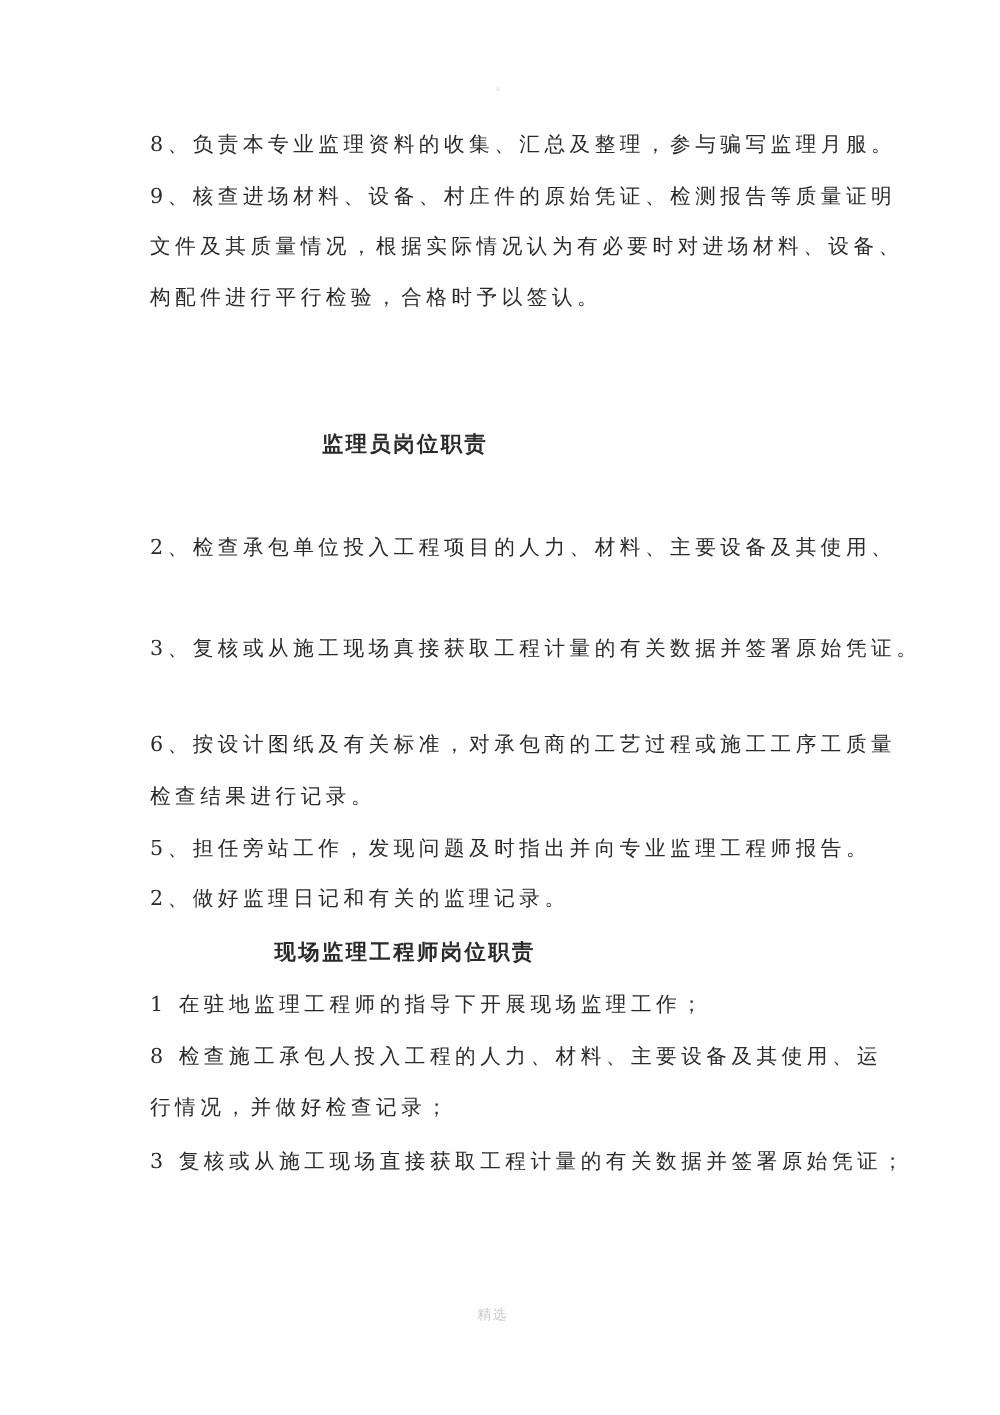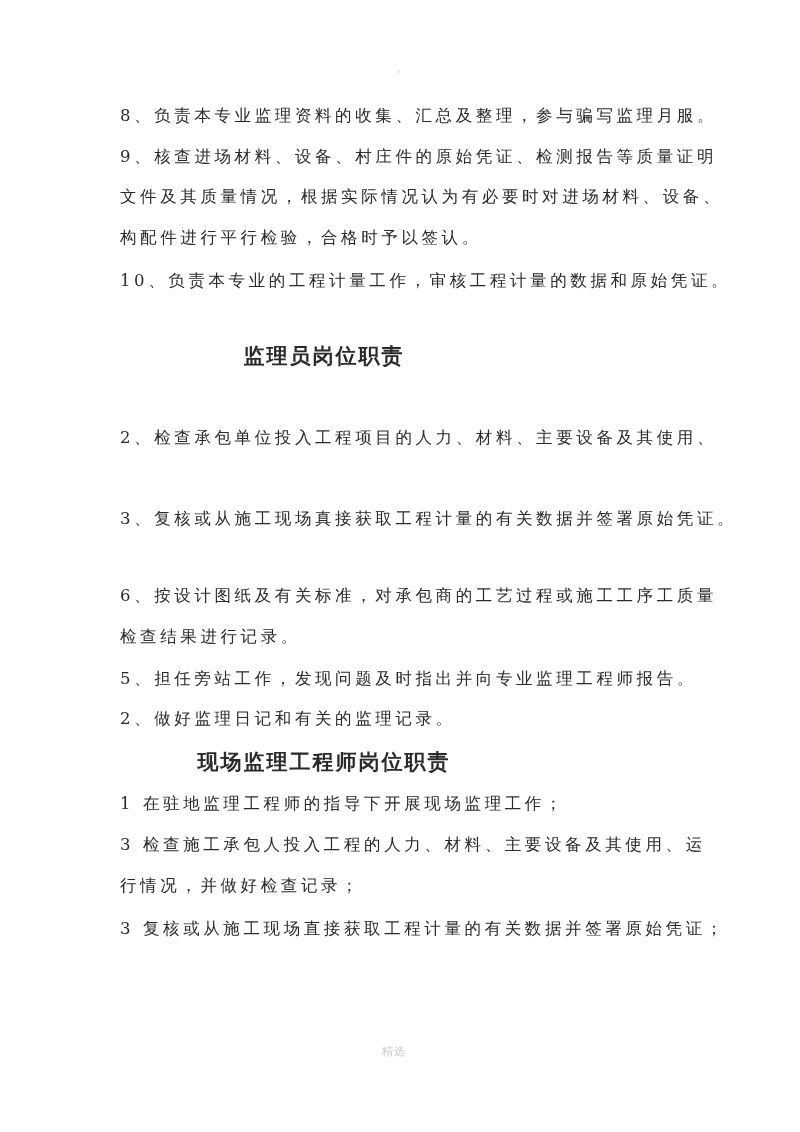--- a/index.html
+++ b/index.html
@@ -2,45 +2,44 @@
 <html><head>
   <meta charset="utf-8">
   <style>
     html, body { margin: 0; padding: 0; background: #ffffff; }
     body { width: 800px; height: 1132px; position: relative; overflow: hidden;
            font-family: "DejaVu Serif", "Liberation Serif", serif; color: #2a2a2a; }
     .page { position: absolute; left: 0; top: 0; width: 800px; height: 1132px; }
     .dot { position: absolute; left: 397px; top: 70px; width: 3px; height: 3px; background: #eeeeee; }
     .line { position: absolute; left: 120px; width: 580px; font-size: 16.5px; letter-spacing: 3.6px;
             white-space: nowrap; line-height: 24px; }
-    .heading { position: absolute; left: 0; width: 648px; text-align: center; font-size: 21px;
+    .heading { position: absolute; left: 0; width: 648px; text-align: center; font-size: 17px;
                font-weight: bold; letter-spacing: 2px; line-height: 24px; }
     .footer { position: absolute; left: 0; width: 788px; top: 1044px; text-align: center;
               font-size: 11px; color: #c8c8c8; letter-spacing: 1px; }
   </style>
 </head>
 <body>
 
 <div class="page">
   <div class="dot"></div>
 
   <div class="line" style="top:104px">8、负责本专业监理资料的收集、汇总及整理，参与骗写监理月服。</div>
   <div class="line" style="top:145px">9、核查进场材料、设备、村庄件的原始凭证、检测报告等质量证明</div>
   <div class="line" style="top:185px">文件及其质量情况，根据实际情况认为有必要时对进场材料、设备、</div>
   <div class="line" style="top:226px">构配件进行平行检验，合格时予以签认。</div>
-  <div class="line" style="top:269px">10、负责本专业的工程计量工作，审核工程计量的数据和原始凭证。</div>
 
   <div class="heading" style="top:344px">监理员岗位职责</div>
   <div class="line" style="top:426px">2、检查承包单位投入工程项目的人力、材料、主要设备及其使用、</div>
   <div class="line" style="top:507px">3、复核或从施工现场真接获取工程计量的有关数据并签署原始凭证。</div>
   <div class="line" style="top:584px">6、按设计图纸及有关标准，对承包商的工艺过程或施工工序工质量</div>
   <div class="line" style="top:625px">检查结果进行记录。</div>
   <div class="line" style="top:667px">5、担任旁站工作，发现问题及时指出并向专业监理工程师报告。</div>
   <div class="line" style="top:707px">2、做好监理日记和有关的监理记录。</div>
 
   <div class="heading" style="top:750px">现场监理工程师岗位职责</div>
   <div class="line" style="top:792px">1 在驻地监理工程师的指导下开展现场监理工作；</div>
-  <div class="line" style="top:833px">3 检查施工承包人投入工程的人力、材料、主要设备及其使用、运</div>
+  <div class="line" style="top:833px">8 检查施工承包人投入工程的人力、材料、主要设备及其使用、运</div>
   <div class="line" style="top:874px">行情况，并做好检查记录；</div>
   <div class="line" style="top:917px">3 复核或从施工现场直接获取工程计量的有关数据并签署原始凭证；</div>
 
   <div class="footer">精选</div>
 </div>
 
 </body></html>

